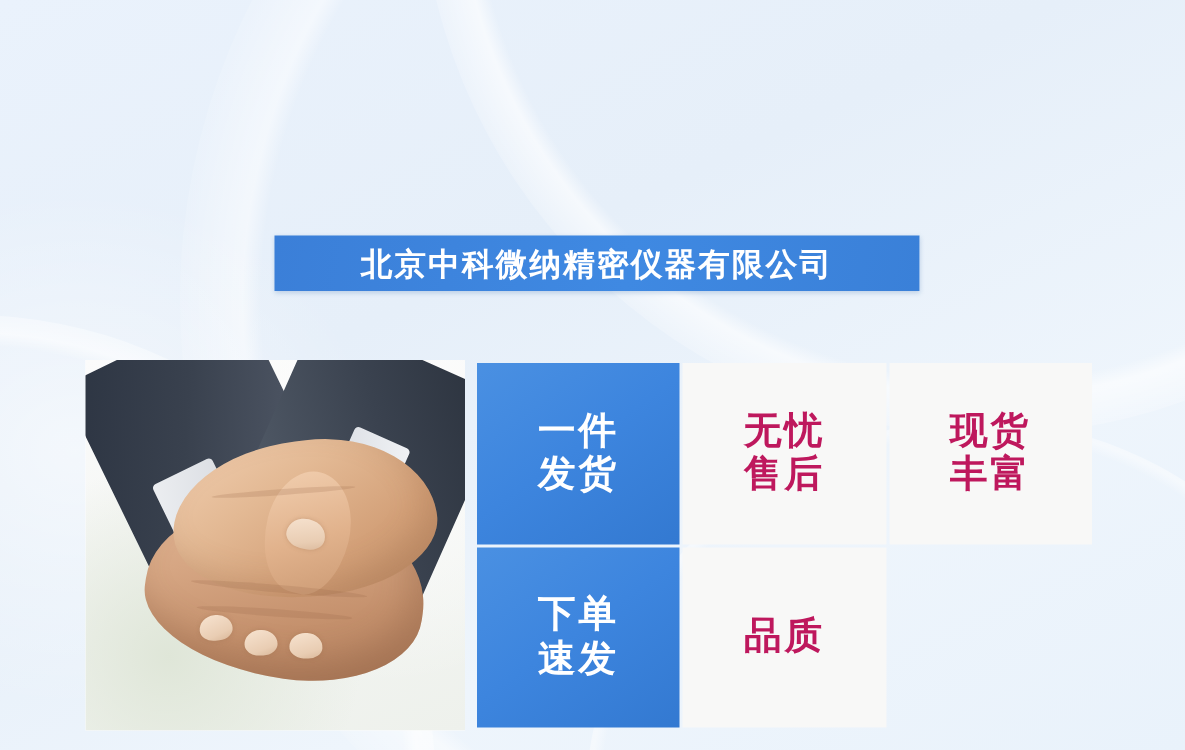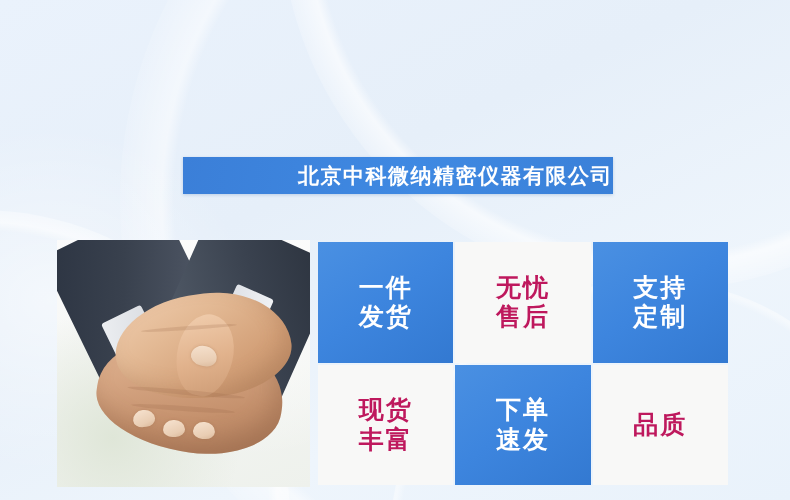--- a/index.html
+++ b/index.html
@@ -88,21 +88,21 @@
   
   #subtitle-bar {
     position: absolute;
     left: 183px;
     top: 157px;
     width: 430px;
     height: 37px;
     background: linear-gradient(100deg, #3b7fd8 0%, #3f89e2 55%, #3a80d8 100%);
     display: flex;
     align-items: center;
-    justify-content: flex-end;
+    justify-content: center;
     box-shadow: 0 1px 3px rgba(60,110,175,0.25);
   }
   #subtitle-text {
     color: #ffffff;
     font-size: 21px;
     font-weight: bold;
     letter-spacing: 1.5px;
     white-space: nowrap;
   }
 
@@ -292,24 +292,20 @@
 
   <div id="feature-grid">
     <div class="tile blue">
       <span class="line">一件</span>
       <span class="line">发货</span>
     </div>
     <div class="tile light">
       <span class="line">无忧</span>
       <span class="line">售后</span>
     </div>
-    <div class="tile blue">
-      <span class="line">支持</span>
-      <span class="line">定制</span>
-    </div>
     <div class="tile light">
       <span class="line">现货</span>
       <span class="line">丰富</span>
     </div>
     <div class="tile blue">
       <span class="line">下单</span>
       <span class="line">速发</span>
     </div>
     <div class="tile light">
       <span class="line">品质</span>

